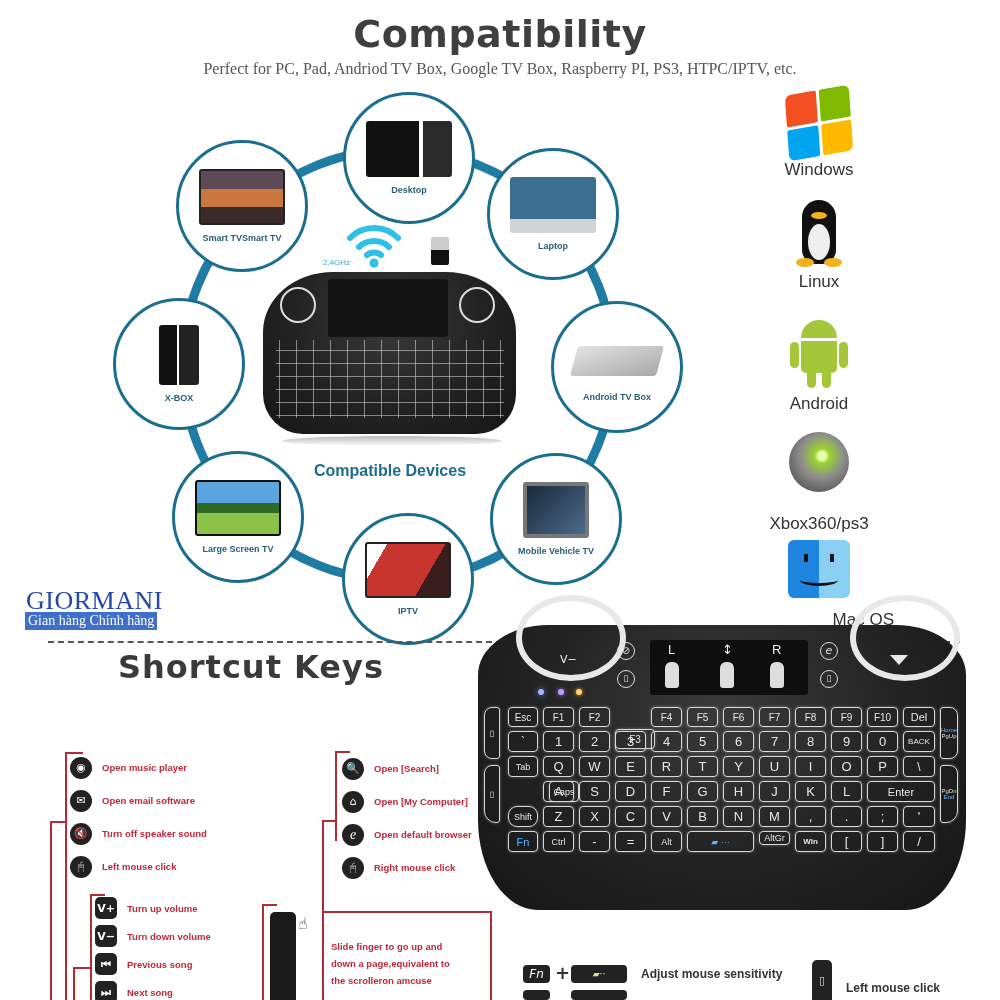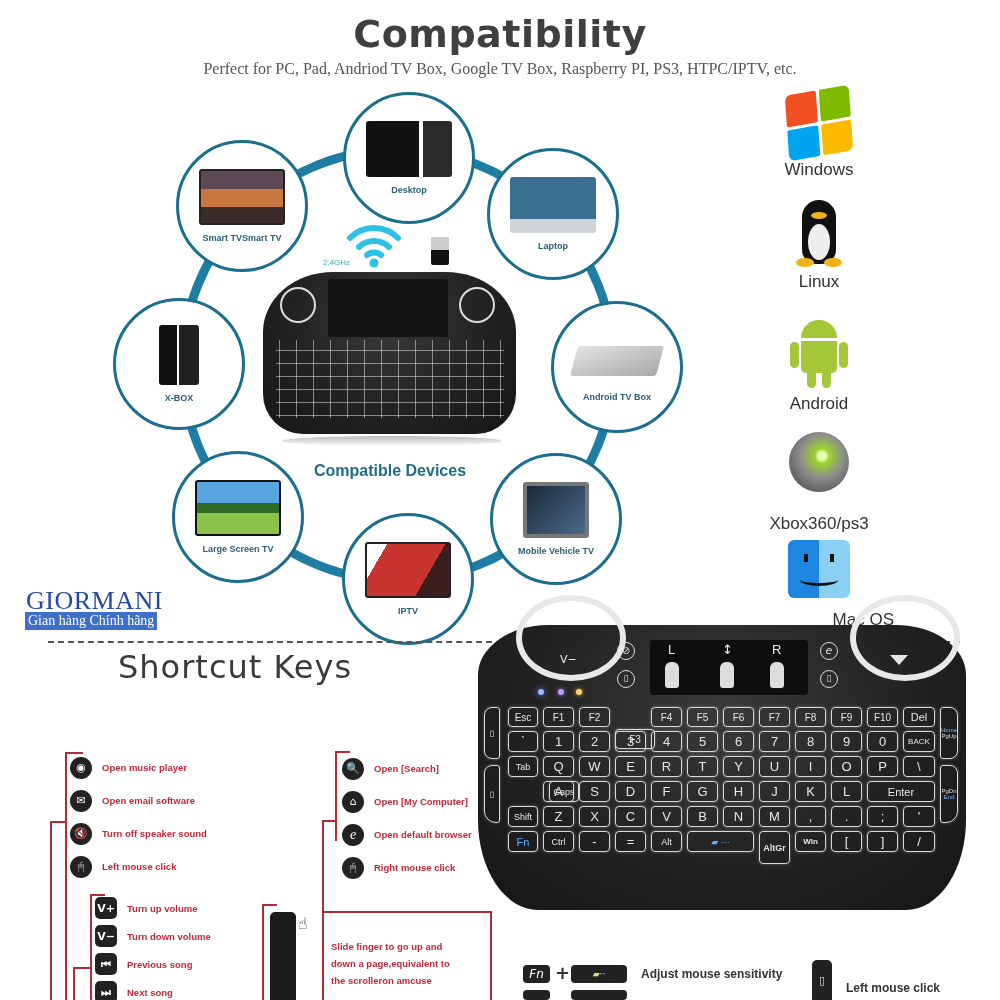--- a/index.html
+++ b/index.html
@@ -24,21 +24,21 @@
 
   
   .os { width: 150px; text-align: center; }
   .os .lbl { font-size: 17px; color: #333; font-family: "Liberation Sans", sans-serif; margin-top: 4px; }
 
   
   .brand { left: 26px; top: 586px; font-family: "Liberation Serif", serif; font-size: 26px; color: #2549a6; letter-spacing: 0.5px; }
   .brand-sub { left: 25px; top: 612px; background: #3f6fc9; color: #fff; font-family: "Liberation Serif", serif; font-size: 14px; padding: 1px 3px; }
 
   .divider { left: 48px; width: 912px; top: 641px; border-top: 2px dashed #555; }
-  .sk-title { left: 118px; top: 648px; font-size: 32px; font-weight: normal; color: #3a3a3a; letter-spacing: 1px; }
+  .sk-title { left: 118px; top: 648px; font-size: 32px; font-weight: bold; color: #3a3a3a; letter-spacing: 1px; }
 
   .sc-item { display: flex; align-items: center; height: 33px; }
   .sc-icon { width: 22px; height: 22px; border-radius: 50%; background: #222; color: #fff; font-size: 11px; display: flex; align-items: center; justify-content: center; margin-right: 10px; }
   .sc-icon.sq { border-radius: 5px; font-weight: bold; }
   .sc-lbl { font-size: 9.5px; font-weight: bold; color: #c0283a; font-family: "Liberation Sans", sans-serif; }
 
   .bracket { border-left: 2px solid #b42b35; }
   .bline { background: #b42b35; }
 
   .fn-key { background: #222; color: #fff; border-radius: 4px; font-style: italic; font-size: 12px; display: flex; align-items: center; justify-content: center; }
@@ -330,40 +330,40 @@
   <div class="key" style="left:101px;top:156px;width:31px;height:21px;font-size:13px;">S</div>
   <div class="key" style="left:137px;top:156px;width:31px;height:21px;font-size:13px;">D</div>
   <div class="key" style="left:173px;top:156px;width:31px;height:21px;font-size:13px;">F</div>
   <div class="key" style="left:209px;top:156px;width:31px;height:21px;font-size:13px;">G</div>
   <div class="key" style="left:245px;top:156px;width:31px;height:21px;font-size:13px;">H</div>
   <div class="key" style="left:281px;top:156px;width:31px;height:21px;font-size:13px;">J</div>
   <div class="key" style="left:317px;top:156px;width:31px;height:21px;font-size:13px;">K</div>
   <div class="key" style="left:353px;top:156px;width:31px;height:21px;font-size:13px;">L</div>
   <div class="key" style="left:389px;top:156px;width:68px;height:21px;font-size:11px;">Enter</div>
 
-  <div class="key" style="left:30px;top:181px;width:30px;height:21px;font-size:9px;">Shift</div>
+  <div class="key" style="left:30px;top:181px;width:30px;height:21px;font-size:9px;border-radius:9px;">Shift</div>
   <div class="key" style="left:65px;top:181px;width:31px;height:21px;font-size:13px;">Z</div>
   <div class="key" style="left:101px;top:181px;width:31px;height:21px;font-size:13px;">X</div>
   <div class="key" style="left:137px;top:181px;width:31px;height:21px;font-size:13px;">C</div>
   <div class="key" style="left:173px;top:181px;width:31px;height:21px;font-size:13px;">V</div>
   <div class="key" style="left:209px;top:181px;width:31px;height:21px;font-size:13px;">B</div>
   <div class="key" style="left:245px;top:181px;width:31px;height:21px;font-size:13px;">N</div>
   <div class="key" style="left:281px;top:181px;width:31px;height:21px;font-size:13px;">M</div>
   <div class="key" style="left:317px;top:181px;width:31px;height:21px;font-size:13px;">,</div>
   <div class="key" style="left:353px;top:181px;width:31px;height:21px;font-size:13px;">.</div>
   <div class="key" style="left:389px;top:181px;width:31px;height:21px;font-size:13px;">;</div>
   <div class="key" style="left:425px;top:181px;width:32px;height:21px;font-size:13px;">'</div>
 
   <div class="key" style="left:30px;top:206px;width:30px;height:21px;font-size:11px;color:#5db4ff;">Fn</div>
   <div class="key" style="left:65px;top:206px;width:31px;height:21px;font-size:9px;">Ctrl</div>
   <div class="key" style="left:101px;top:206px;width:31px;height:21px;font-size:13px;">-</div>
   <div class="key" style="left:137px;top:206px;width:31px;height:21px;font-size:13px;">=</div>
   <div class="key" style="left:173px;top:206px;width:31px;height:21px;font-size:9px;">Alt</div>
   <div class="key" style="left:209px;top:206px;width:67px;height:21px;font-size:9px;color:#5db4ff;">▰ ···</div>
-  <div class="key" style="left:281px;top:206px;width:31px;height:33px;font-size:9px;font-weight:bold;">AltGr</div>
+  <div class="key" style="left:281px;top:206px;width:31px;height:14px;font-size:9px;">AltGr</div>
   <div class="key" style="left:317px;top:206px;width:31px;height:21px;font-size:8px;font-weight:bold;">Win</div>
   <div class="key" style="left:353px;top:206px;width:31px;height:21px;font-size:13px;">[</div>
   <div class="key" style="left:389px;top:206px;width:31px;height:21px;font-size:13px;">]</div>
   <div class="key" style="left:425px;top:206px;width:32px;height:21px;font-size:13px;">/</div>
 </div>
 
 <div class="abs fn-key" style="left:523px;top:965px;width:27px;height:18px;">Fn</div>
 <div class="abs" style="left:555px;top:962px;font-size:18px;font-weight:bold;color:#333;">+</div>
 <div class="abs fn-key" style="left:571px;top:965px;width:56px;height:18px;font-style:normal;font-size:9px;color:#cfe68a;">▰··</div>
 <div class="abs bt-lbl" style="left:641px;top:967px;">Adjust mouse sensitivity</div>

